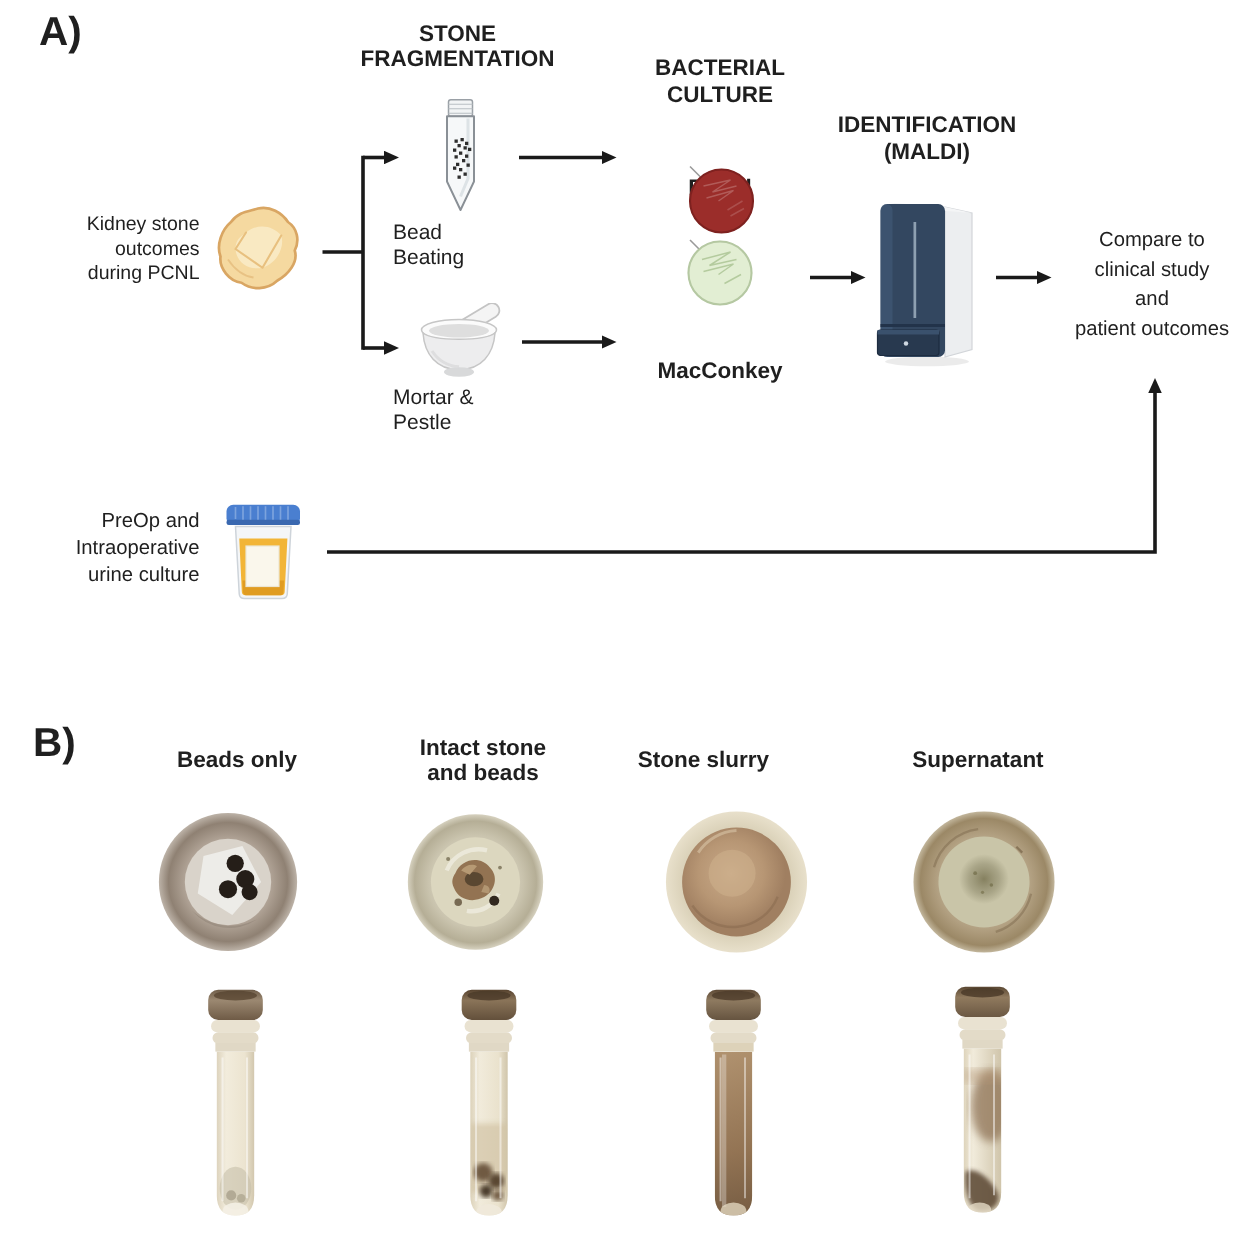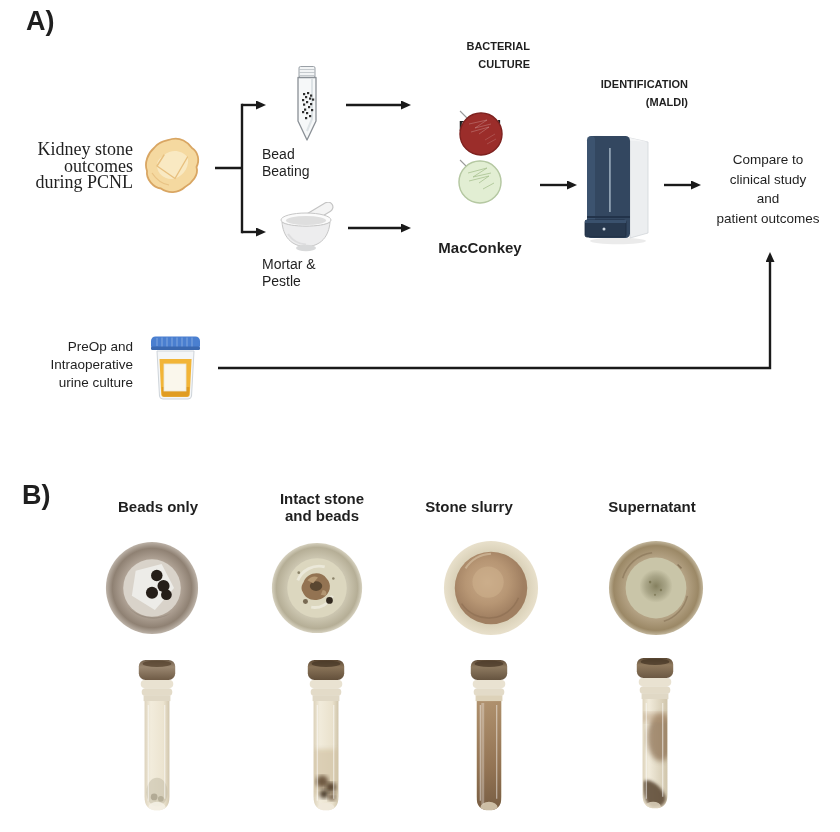--- a/index.html
+++ b/index.html
@@ -3,24 +3,24 @@
 <meta charset="utf-8">
 <style>
   html,body{margin:0;padding:0;}
   body{
     width:840px;height:832px;background:#ffffff;position:relative;overflow:hidden;
     font-family:"Liberation Sans","DejaVu Sans",sans-serif;color:#1f1f1f;
   }
   .abs{position:absolute;}
   .panel-letter{font-size:27px;font-weight:bold;letter-spacing:0;}
   .heading{font-weight:bold;font-size:15px;line-height:17px;text-align:center;white-space:nowrap;}
-  .heading2{font-weight:bold;font-size:11px;line-height:18px;text-align:right;white-space:nowrap;}
+  .heading2{font-weight:bold;font-size:15px;line-height:18px;text-align:center;white-space:nowrap;}
   .plate-label{font-weight:bold;font-size:15px;text-align:center;white-space:nowrap;margin-top:32px;}
   .node-label{font-size:14px;line-height:17px;white-space:nowrap;}
-  .side-text{font-size:18px;line-height:16.5px;text-align:right;white-space:nowrap;font-family:Liberation Serif, serif;}
+  .side-text{font-size:13px;line-height:16.5px;text-align:right;white-space:nowrap;}
   .side-text-l18{font-size:13.5px;line-height:18px;text-align:right;white-space:nowrap;}
   .outcome-text{font-size:13.5px;line-height:19.5px;text-align:center;white-space:nowrap;}
   .b-label{font-weight:bold;font-size:15px;line-height:17px;text-align:center;white-space:nowrap;}
   svg{display:block;}
 </style>
 </head>
 <body>
 
 <div class="abs" style="left:0;top:0;width:840px;height:460px;">
 
@@ -50,20 +50,24 @@
     <div>during PCNL</div>
   </div>
 
   <svg class="abs" width="60" height="62" viewBox="0 0 60 62" style="left:142px;top:135px;">
     <path d="M30,4 C38,2 46,7 50,13 C56,17 58,25 54.5,32 C57,40 50,48 43,52 C36,58.5 26,58.5 19,53.5 C11,52.5 4,44 5,36 C2,28 6,18 12,13 C17,6 24,6 30,4 Z" stroke="#d9a663" stroke-width="1.8" stroke-linejoin="round" fill="#f5d9a0"></path>
     <path d="M22,20 C30,13.5 40,15.5 45.5,22 C48,30 42.5,40.5 33,43.5 C24,45.5 15.5,40 15,31 C15,25 18,23 22,20 Z" fill="#f9e9c2"></path>
     <path d="M15,31 L33,43.5 M22,20 L15,31 M45.5,22 L33,43.5" stroke="#e8c07f" stroke-width="1.4" fill="none" stroke-linecap="round"></path>
     <path d="M10,38 C14,44 20,49 27,50" stroke="#e3b877" stroke-width="1.2" fill="none" opacity="0.7"></path>
   </svg>
 
+  <div class="abs heading" style="left:230px;top:14px;width:150px;">
+    <div>STONE</div>
+    <div>FRAGMENTATION</div>
+  </div>
 
   <svg class="abs" width="34" height="80" viewBox="0 0 34 80" style="left:290px;top:65px;">
     <rect x="9" y="1.5" width="16" height="11" rx="1.5" fill="#f2f4f5" stroke="#9aa0a6" stroke-width="1"></rect>
     <path d="M9,4.5 H25 M9,7.5 H25 M9,10.5 H25" stroke="#b9bfc4" stroke-width="0.8"></path>
     <path d="M8,12.5 H26 V56 L17,75 L8,56 Z" fill="#f6f8f9" stroke="#8a9096" stroke-width="1.3" stroke-linejoin="round"></path>
     <path d="M22,14 V54 L17,66" stroke="#d7dde1" stroke-width="2" fill="none" opacity="0.8"></path>
     <g fill="#2e2e2e">
       <rect x="13" y="28" width="2.2" height="2.2"></rect>
         <rect x="17" y="27" width="2.2" height="2.2"></rect>
       <rect x="20" y="29.5" width="2.2" height="2.2"></rect>

